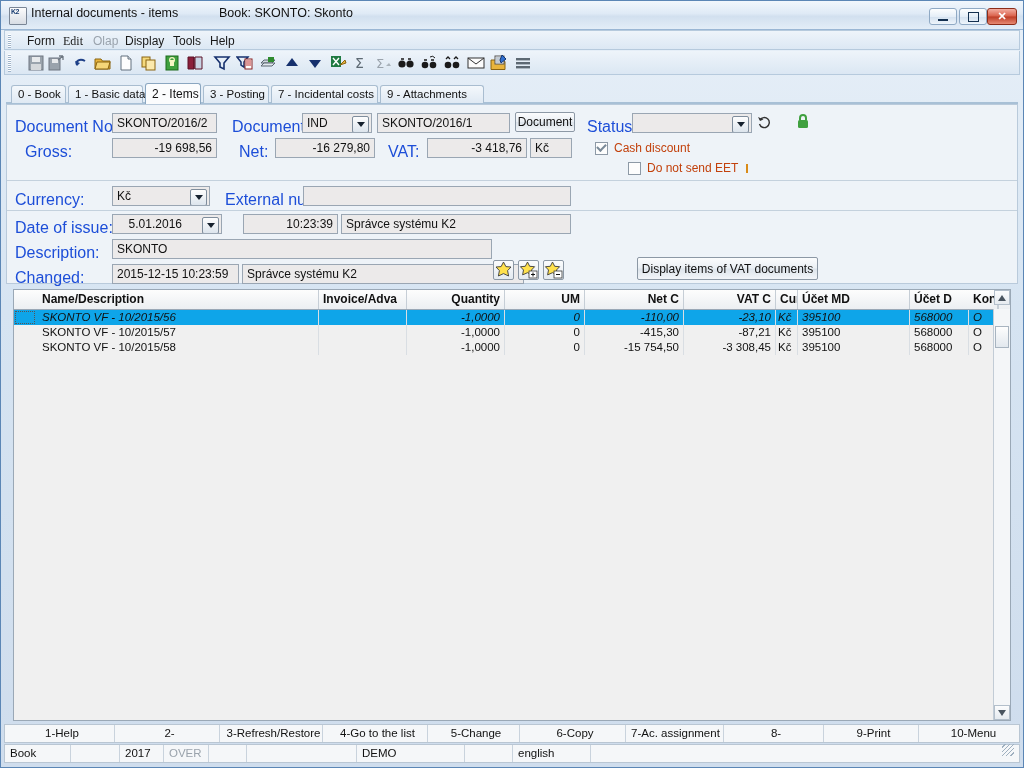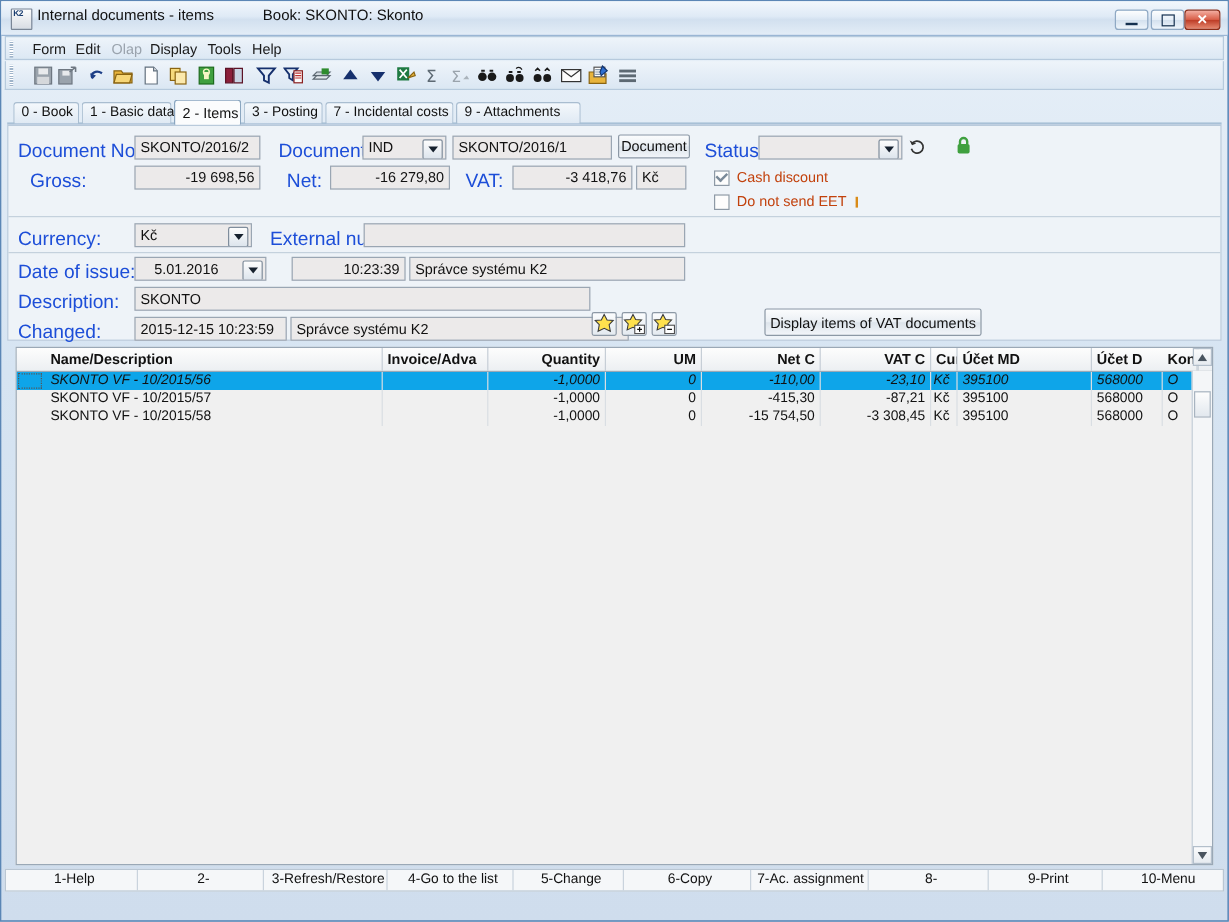--- a/index.html
+++ b/index.html
@@ -247,21 +247,21 @@
         </div>
     </div>
     <div class="winbtn" id="btn-close">
       <div class="glyph">✕</div>
     </div>
   </div>
 
   <div id="menubar">
     <div class="grip"></div>
     <div class="menu-item" style="left:22px;">Form</div>
-    <div class="menu-item" style="left:58px;">Edit</div>
+    <div class="menu-item" style="left:58px;font-family:Liberation Serif, serif;">Edit</div>
     <div class="menu-item disabled" style="left:88px;">Olap</div>
     <div class="menu-item" style="left:120px;">Display</div>
     <div class="menu-item" style="left:168px;">Tools</div>
     <div class="menu-item" style="left:205px;">Help</div>
   </div>
 
   <div id="toolbar">
     <div class="grip"></div>
 
     <div class="tb" style="left:22px;">
@@ -461,21 +461,21 @@
     <div class="fld r" style="left:268px;top:33px;width:100px;">-16 279,80</div>
 
     <div class="lbl" style="left:381px;top:38px;">VAT:</div>
     <div class="fld r" style="left:420px;top:33px;width:100px;">-3 418,76</div>
     <div class="fld" style="left:523px;top:33px;width:42px;">Kč</div>
 
     <div class="cbrow" style="left:588px;top:36px;">
       <span class="cbox checked"></span>
       <span class="cbl">Cash discount</span>
     </div>
-    <div class="cbrow" style="left:588px;top:56px;">
+    <div class="cbrow" style="left:621px;top:56px;">
       <span class="cbox"></span>
       <span class="cbl">Do not send EET</span>
       <span style="width:2px;height:9px;background:#d98b18;display:inline-block;margin-left:2px;"></span>
     </div>
 
     <div class="divline" style="left:0;top:75px;width:100%;"></div>
 
     <div class="lbl" style="left:8px;top:86px;">Currency:</div>
     <div class="combo" style="left:105px;top:81px;width:98px;">
       <span>Kč</span>
@@ -598,14 +598,27 @@
     <div class="fncell" style="left:215px;width:103px;">3-Refresh/Restore</div>
     <div class="fncell" style="left:318px;width:105px;">4-Go to the list</div>
     <div class="fncell" style="left:423px;width:92px;">5-Change</div>
     <div class="fncell" style="left:515px;width:106px;">6-Copy</div>
     <div class="fncell" style="left:621px;width:98px;">7-Ac. assignment an</div>
     <div class="fncell" style="left:719px;width:100px;">8-</div>
     <div class="fncell" style="left:819px;width:95px;">9-Print</div>
     <div class="fncell" style="left:914px;width:104px;border-right:none;">10-Menu</div>
   </div>
 
+  <div id="statusbar">
+    <div class="stcell" style="left:0px;width:66px;">Book</div>
+    <div class="stcell" style="left:66px;width:49px;"></div>
+    <div class="stcell" style="left:115px;width:44px;">2017</div>
+    <div class="stcell dim" style="left:159px;width:45px;">OVER</div>
+    <div class="stcell" style="left:204px;width:38px;"></div>
+    <div class="stcell" style="left:242px;width:110px;"></div>
+    <div class="stcell" style="left:352px;width:108px;">DEMO</div>
+    <div class="stcell" style="left:460px;width:48px;"></div>
+    <div class="stcell" style="left:508px;width:78px;">english</div>
+    <div class="stcell" style="left:586px;width:432px;border-right:none;"></div>
+    <div id="resize-grip"></div>
+  </div>
 
 </div>
 
 </body></html>

